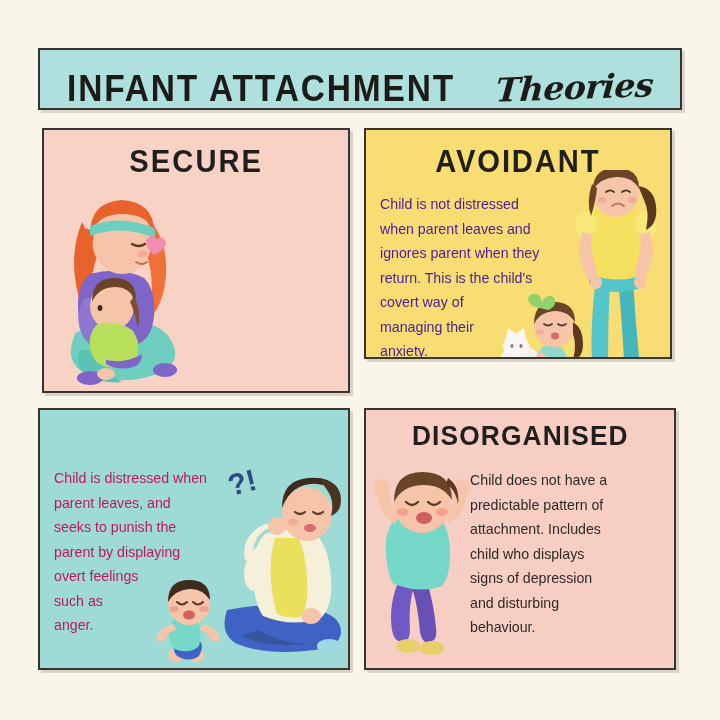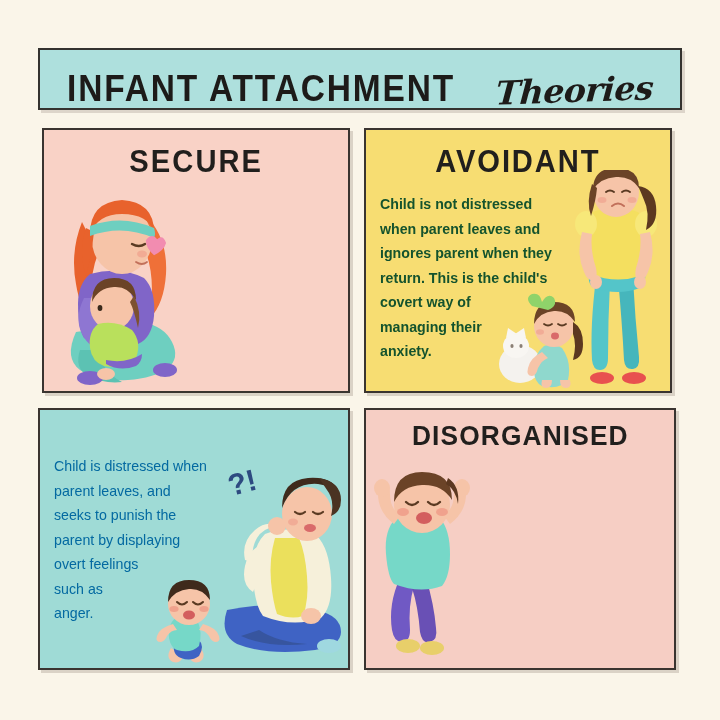--- a/index.html
+++ b/index.html
@@ -13,21 +13,21 @@
 
   
   .banner {
     position:absolute; left:38px; top:48px; width:644px; height:62px;
     background:#aee0dd;
     border:2px solid #34322f;
     box-shadow:3px 3px 0 rgba(90,70,60,.18);
     display:flex; align-items:center; justify-content:center;
     box-sizing:border-box;
   }
-  .banner-inner { display:flex; align-items:flex-end; gap:12px; white-space:nowrap;margin-top:20px; }
+  .banner-inner { display:flex; align-items:flex-start; gap:12px; white-space:nowrap;margin-top:20px; }
   .title-main {
     font-family:"Liberation Sans", sans-serif;
     font-weight:bold; font-size:36px; letter-spacing:2.0px;
     color:#1d1b19; transform:scaleX(0.93); transform-origin:left center;
   }
   .title-script {
     font-family:"DejaVu Serif", serif;
     font-style:italic; font-weight:bold; font-size:33px;
     color:#1d1b19; letter-spacing:-0.5px;
     transform:skewX(-6deg) rotate(-2deg);
@@ -36,21 +36,21 @@
   
   .panel {
     position:absolute;
     border:2px solid #3a3430;
     box-shadow:3px 3px 0 rgba(90,70,60,.20);
     box-sizing:border-box;
     overflow:hidden;
   }
   #panel-secure       { left:42px;  top:128px; width:308px; height:265px; background:#f9d2c6; }
   #panel-avoidant     { left:364px, top:128px; }
-  #panel-avoidant     { left:364px; top:128px; width:308px; height:265px; background:#f7dd72; }
+  #panel-avoidant     { left:364px; top:128px; width:308px; height:231px; background:#f7dd72; }
   #panel-anxious      { left:38px;  top:408px; width:312px; height:262px; background:#9fdbd6; }
   #panel-disorganised { left:364px; top:408px; width:312px; height:262px; background:#f6cec4; }
 
   .heading {
     font-weight:bold; color:#211f1d;
     text-align:center; white-space:nowrap;
     position:absolute; left:0; right:0;
   }
   #panel-secure .heading       { top:14px;  font-size:31px; letter-spacing:2.2px; }
   #panel-avoidant .heading     { top:14px;  font-size:31px; letter-spacing:2.0px; }
@@ -58,22 +58,22 @@
   #panel-disorganised .heading { top:10px;  font-size:28px; letter-spacing:1.2px;text-align:center; }
   .heading span { display:inline-block; transform:scaleX(0.94); }
 
   .body-text {
     position:absolute;
     font-size:14.2px; line-height:24.5px;
     color:#2f2a27;
     white-space:pre-line;
   }
   #panel-secure .body-text       { left:152px; top:58px;  width:150px; }
-  #panel-avoidant .body-text     { left:14px;  top:62px;  width:232px; color:#14532d;font-weight:bold; }
-  #panel-anxious .body-text      { left:14px;  top:44px;  width:215px; color:#0369a1; }
+  #panel-avoidant .body-text     { left:14px;  top:62px;  width:232px; color:#4c1d95; }
+  #panel-anxious .body-text      { left:14px;  top:56px;  width:215px; color:#be185d; }
   #panel-disorganised .body-text { left:104px; top:58px;  width:198px; }
 
   .art { position:absolute; }
   #art-secure        { left:2px;   top:52px;  width:148px; height:205px; }
   #art-avoidant-mom  { left:196px; top:40px;  width:108px; height:218px; }
   #art-avoidant-girl { left:128px; top:158px; width:92px;  height:100px; }
   #art-anxious-dad   { left:175px; top:50px;  width:135px; height:205px; }
   #art-anxious-baby  { left:115px; top:166px; width:68px;  height:90px;  }
   #art-disorg-boy    { left:4px;   top:52px;  width:105px; height:200px; }
   .art svg { display:block; width:100%; height:100%; }
@@ -276,20 +276,27 @@
         <path d="M38 26 q5 5 10 0" stroke="#5a3a22" stroke-width="2" fill="none" stroke-linecap="round"></path>
         <ellipse cx="34" cy="39" rx="6" ry="4.6" fill="#d35e5e"></ellipse>
         <ellipse cx="19" cy="33" rx="4.6" ry="3" fill="#ef9a86" opacity=".8"></ellipse>
         <ellipse cx="49" cy="33" rx="4.6" ry="3" fill="#ef9a86" opacity=".8"></ellipse>
       </svg>
     </div>
   </div>
 
   <div class="panel" id="panel-disorganised">
     <div class="heading"><span>DISORGANISED</span></div>
+    <div class="body-text">Child does not have a
+predictable pattern of
+attachment. Includes
+child who displays
+signs of depression
+and disturbing
+behaviour.</div>
 
     <div class="art" id="art-disorg-boy">
       <svg viewBox="0 0 105 200">
 
         <path d="M30 116 q-12 26 -8 52 q2 12 10 12 q8 0 8 -12 q-2 -24 4 -44 z" fill="#7059c4"></path>
         <path d="M56 116 q8 26 10 50 q2 12 -6 14 q-8 2 -10 -10 q-2 -26 -8 -44 z" fill="#6950b5"></path>
 
         <ellipse cx="38" cy="184" rx="12" ry="7" fill="#e8cf6a"></ellipse>
         <ellipse cx="62" cy="186" rx="12" ry="7" fill="#e8cf6a"></ellipse>
 

